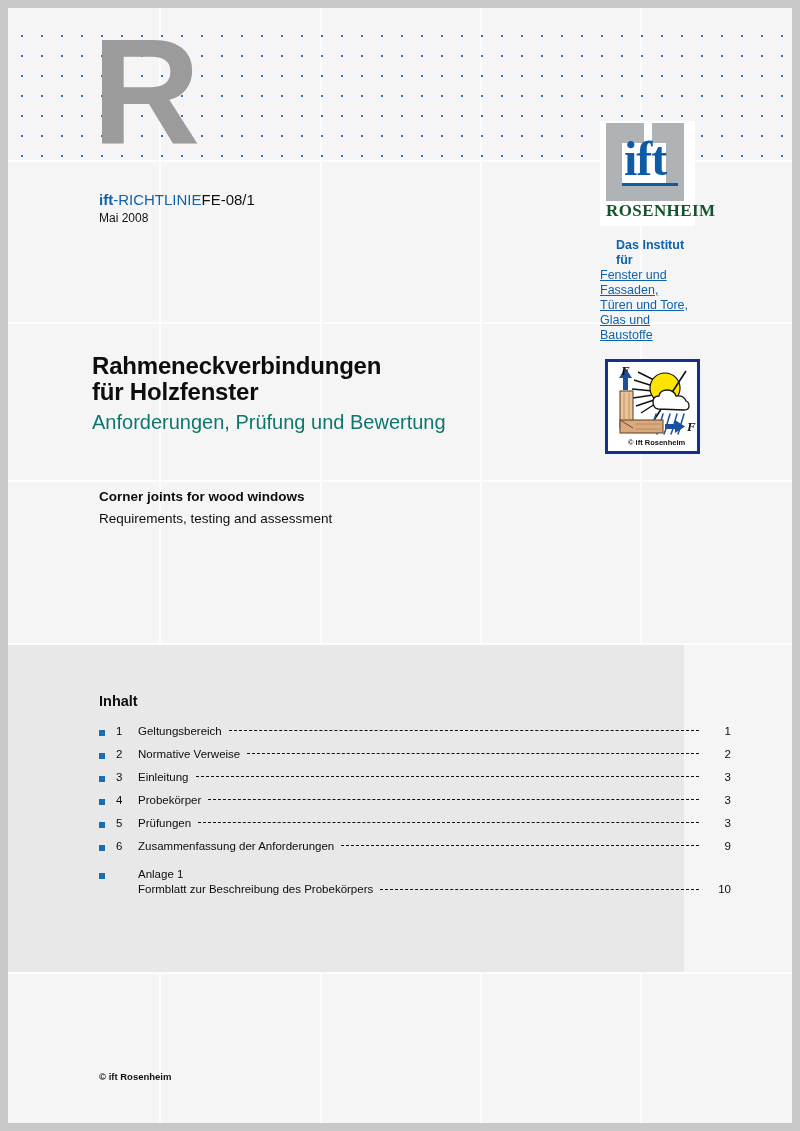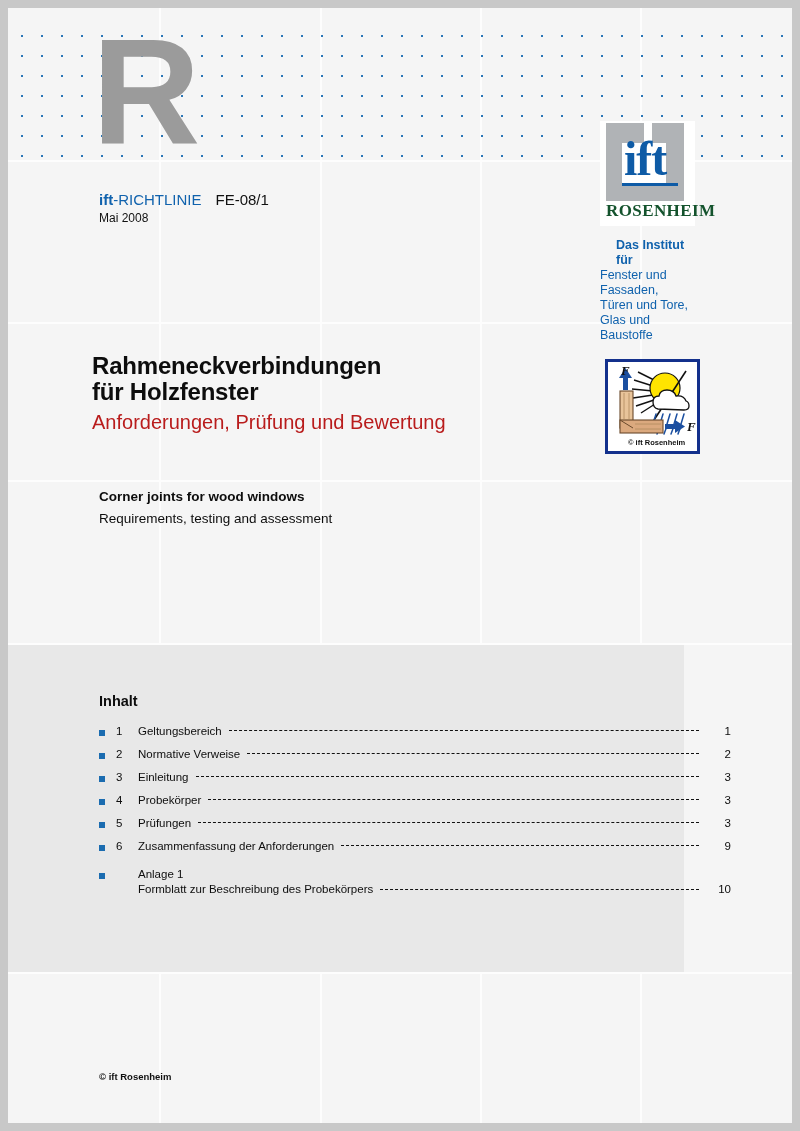--- a/index.html
+++ b/index.html
@@ -88,21 +88,20 @@
   .ift-blue {
     color: #1062ad;
     font-weight: bold;
   }
   .rl-blue {
     color: #1062ad;
     font-weight: normal;
   }
   .rl-code {
     color: #111;
-    margin-left: 14px;
     font-weight: normal;
   }
   #richtlinie-date {
     font-size: 12px;
     color: #111;
     margin-top: 3px;
   }
 
   
   #logo-wrap {
@@ -155,41 +154,41 @@
     letter-spacing: 0.4px;
     color: #14532d;
   }
   #logo-tagline {
     margin-top: 12px;
     font-size: 12.5px;
     line-height: 15px;
     color: #1062ad;
   }
   #logo-tagline .t-bold { font-weight: bold; display: block; padding-left: 16px; }
-  #logo-tagline span.t-l { display: block; }
+  #logo-tagline span.t-l { display: block; text-decoration: underline; }
 
   
   #title-block {
     position: absolute;
     left: 84px;
     top: 345px;
     width: 470px;
   }
   .title-main {
     font-size: 24px;
     font-weight: bold;
     line-height: 26px;
     color: #0d0d0d;
     letter-spacing: -0.2px;
   }
   .title-sub {
     font-size: 20px;
     font-weight: normal;
     line-height: 26px;
-    color: #b91c1c;
+    color: #0f766e;
     margin-top: 4px;
   }
   #title-en-block {
     position: absolute;
     left: 91px;
     top: 480px;
     width: 470px;
   }
   .title-en-bold {
     font-size: 13.5px;

